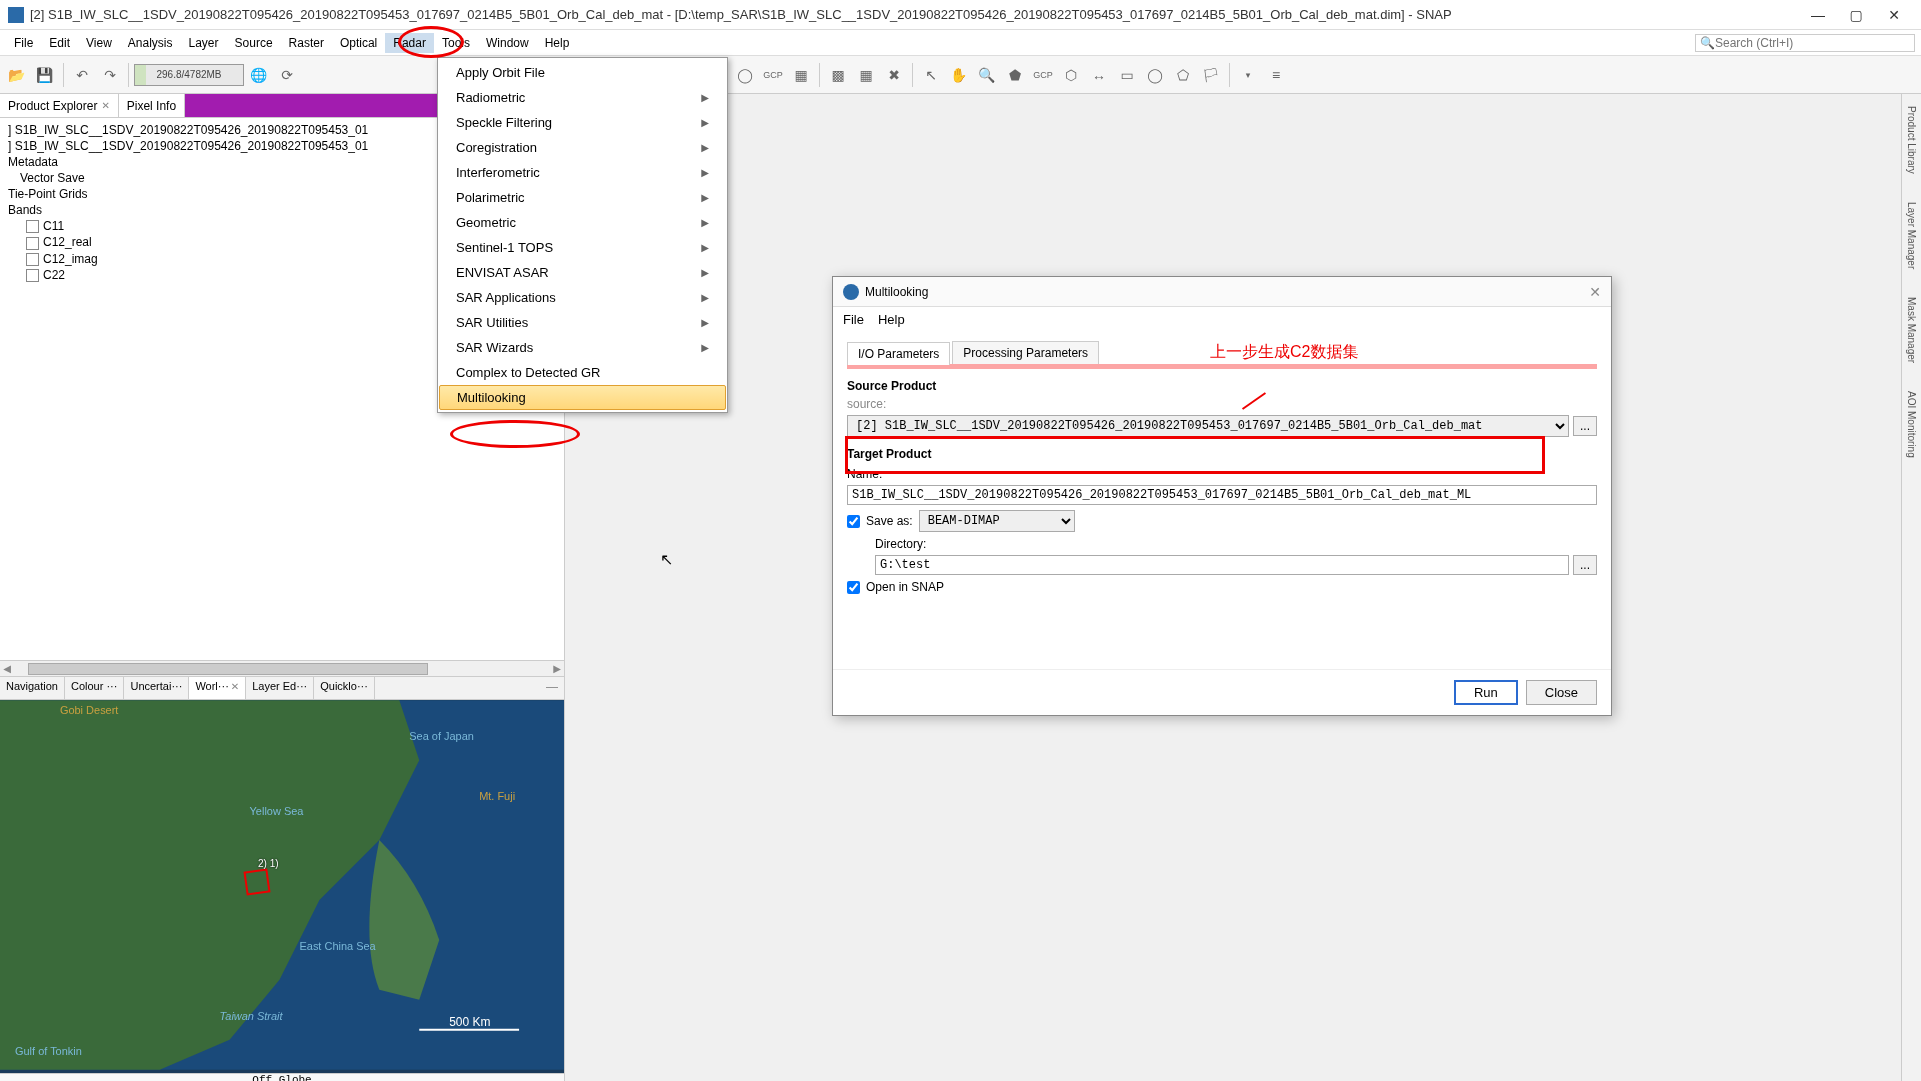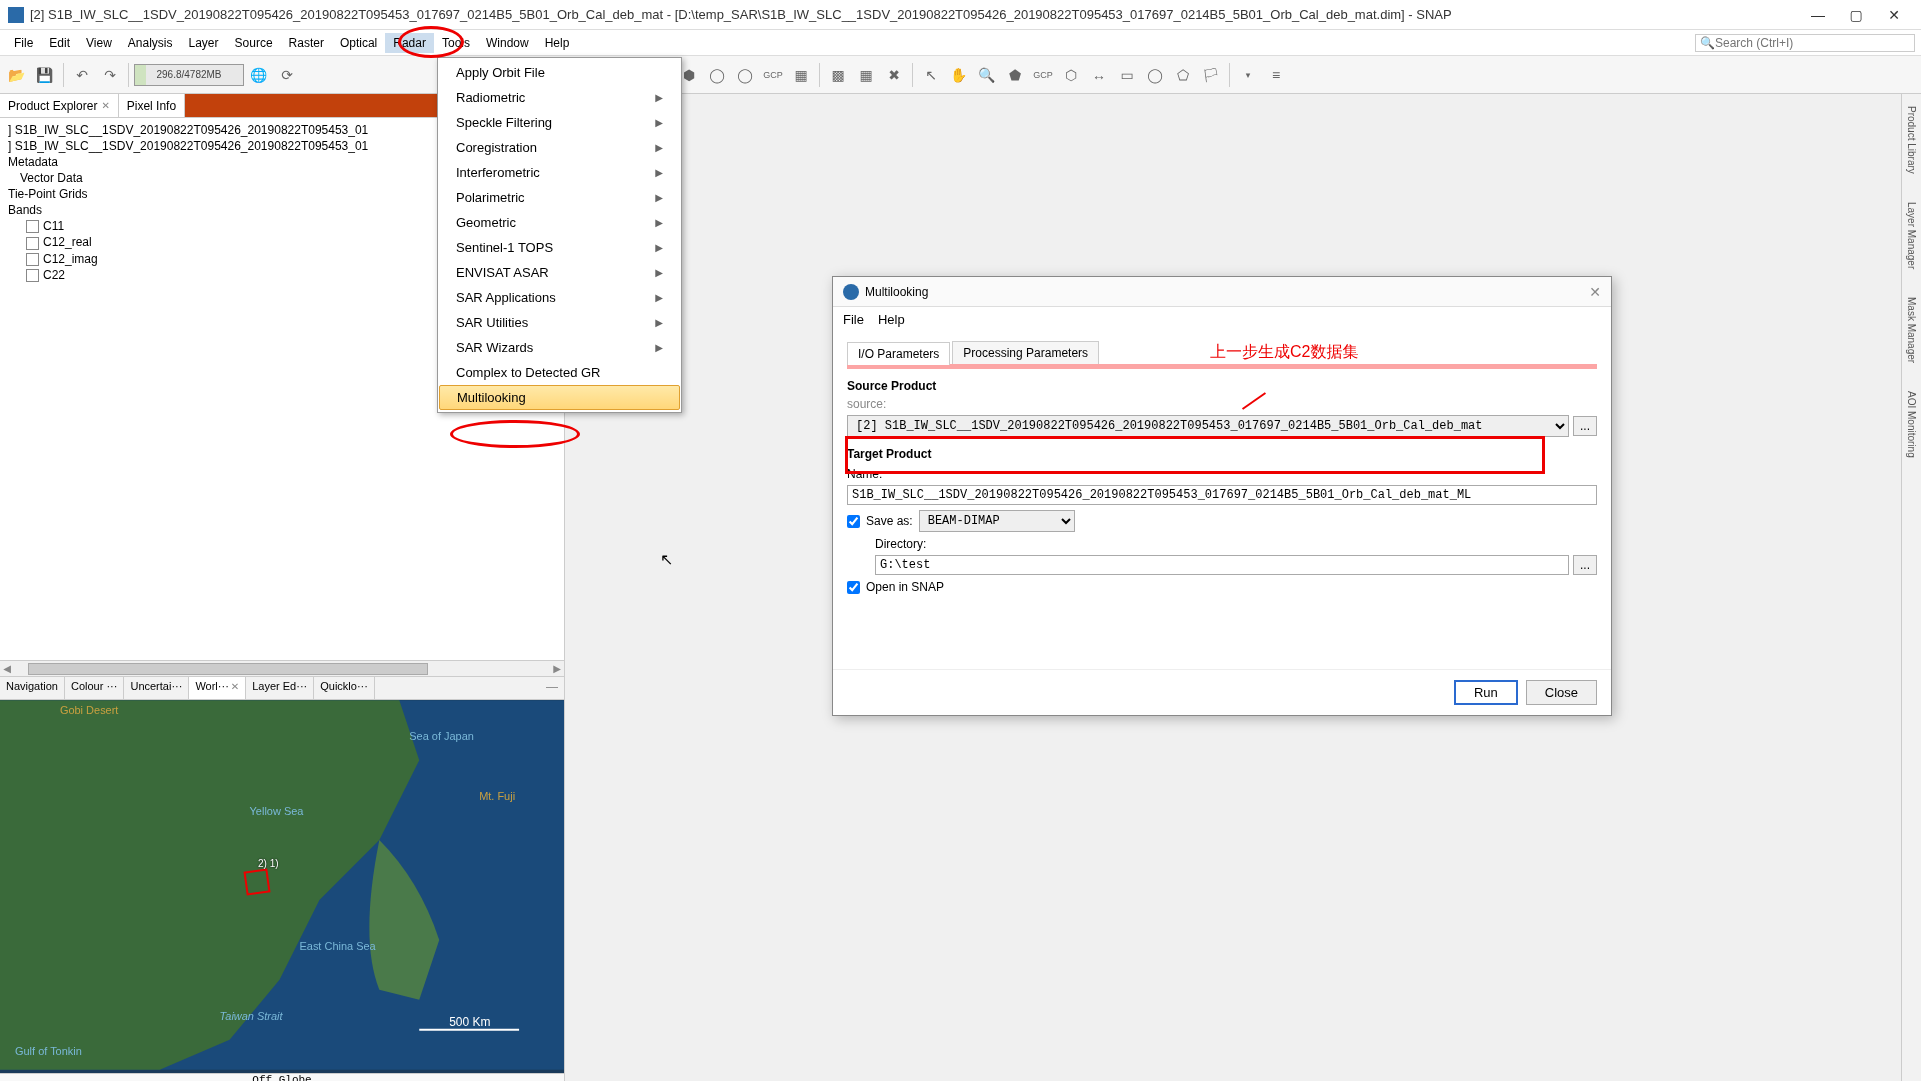--- a/index.html
+++ b/index.html
@@ -12,21 +12,21 @@
 .menubar .menu-item { padding: 3px 8px; cursor: default; }
 .menubar .menu-item.open { background: #cde; }
 .menubar .search-box { margin-left: auto; display: flex; align-items: center; border: 1px solid #ccc; padding: 1px 4px; width: 220px; }
 .menubar .search-box input { border: none; outline: none; font-size: 12px; width: 180px; }
 .toolbar { height: 38px; background: #f6f6f6; display: flex; align-items: center; padding: 0 4px; gap: 2px; border-bottom: 1px solid #ccc; }
 .toolbar .tb-btn { width: 26px; height: 26px; display: inline-flex; align-items: center; justify-content: center; border: 1px solid transparent; border-radius: 2px; color: #666; font-size: 14px; }
 .toolbar .sep { width: 1px; height: 24px; background: #ccc; margin: 0 3px; }
 .toolbar .mem { background: linear-gradient(90deg,#cfe3c0 0%,#cfe3c0 10%,#e8e8e8 10%); border: 1px solid #999; width: 110px; height: 22px; font-size: 10px; display: flex; align-items: center; justify-content: center; color: #444; }
 .main { display: flex; height: 994px; }
 .left-panel { width: 565px; display: flex; flex-direction: column; border-right: 1px solid #ccc; background: #fff; }
-.tabs-top { height: 24px; display: flex; border-bottom: 1px solid #ccc; background: #c2410c; }
+.tabs-top { height: 24px; display: flex; border-bottom: 1px solid #ccc; background: #a21caf; }
 .tabs-top .tab { padding: 3px 8px; border-right: 1px solid #ccc; background: #fff; display: flex; align-items: center; gap: 4px; }
 .tabs-top .tab .x { font-size: 10px; color: #888; }
 .tree { flex: 1; overflow: auto; padding: 4px 8px; font-family: "Courier New", monospace; font-size: 12px; position: relative; }
 .tree .node { padding: 1px 0; white-space: nowrap; }
 .tree .band-icon { display: inline-block; width: 13px; height: 13px; background: #fff; border: 1px solid #888; margin-right: 4px; vertical-align: middle; }
 .scrollbar-h { height: 16px; background: #f0f0f0; border-top: 1px solid #ccc; display: flex; align-items: center; }
 .scrollbar-h .thumb { height: 12px; background: #ccc; border: 1px solid #aaa; width: 400px; margin-left: 14px; }
 .scrollbar-h .arr { width: 14px; text-align: center; color: #888; font-size: 10px; }
 .lower-tabs { height: 24px; display: flex; background: #f2f2f2; border-top: 1px solid #ccc; border-bottom: 1px solid #ccc; }
 .lower-tabs .tab { padding: 3px 6px; border-right: 1px solid #ccc; font-size: 11px; }
@@ -34,21 +34,21 @@
 .lower-tabs .tab .x { font-size: 10px; color: #888; margin-left: 2px; }
 .lower-tabs .collapse { margin-left: auto; padding: 3px 6px; color: #888; }
 .world-map { flex: 0 0 388px; background: #1a3a5a; position: relative; overflow: hidden; }
 .world-map svg { width: 100%; height: 370px; }
 .map-status { height: 18px; background: #f8f8f8; text-align: center; font-size: 11px; font-family: "Courier New", monospace; border-top: 1px solid #ccc; }
 .center-panel { flex: 1; background: #f0f0f0; position: relative; }
 .right-sidebar { width: 20px; background: #f2f2f2; border-left: 1px solid #ccc; display: flex; flex-direction: column; align-items: center; padding-top: 8px; gap: 20px; }
 .right-sidebar .side-tab { writing-mode: vertical-rl; font-size: 10px; color: #555; padding: 4px 2px; }
 
 
-.dropdown { position: absolute; top: 57px; left: 437px; width: 245px; background: #fff; border: 1px solid #999; box-shadow: 2px 2px 6px rgba(0,0,0,0.3); z-index: 100; padding: 2px 0; }
+.dropdown { position: absolute; top: 57px; left: 437px; width: 291px; background: #fff; border: 1px solid #999; box-shadow: 2px 2px 6px rgba(0,0,0,0.3); z-index: 100; padding: 2px 0; }
 .dropdown .dd-item { padding: 5px 18px; display: flex; align-items: center; justify-content: space-between; font-size: 13px; }
 .dropdown .dd-item .arrow { color: #666; font-size: 10px; }
 .dropdown .dd-item.highlighted { background: linear-gradient(#ffe9a8,#ffd77a); border: 1px solid #e0a030; margin: 0 1px; padding: 4px 17px; border-radius: 2px; }
 
 
 .dialog { position: absolute; top: 276px; left: 832px; width: 780px; background: #fff; border: 1px solid #888; box-shadow: 3px 3px 12px rgba(0,0,0,0.25); z-index: 200; }
 .dialog .d-title { height: 30px; display: flex; align-items: center; padding: 0 10px; border-bottom: 1px solid #ddd; background: #fafafa; }
 .dialog .d-title .d-icon { width: 16px; height: 16px; background: #2a6aa8; border-radius: 8px; margin-right: 6px; }
 .dialog .d-title .d-close { margin-left: auto; color: #888; font-size: 14px; }
 .dialog .d-menubar { height: 24px; display: flex; align-items: center; padding: 0 10px; gap: 14px; font-size: 13px; }
@@ -169,21 +169,21 @@
           <span class="x">✕</span>
         </div>
       <div class="tab">
           <span>Pixel Info</span>
         </div>
     </div>
     <div class="tree">
       <div class="node">] <span>S1B_IW_SLC__1SDV_20190822T095426_20190822T095453_01</span></div>
       <div class="node">] <span>S1B_IW_SLC__1SDV_20190822T095426_20190822T095453_01</span></div>
       <div class="node"><span>Metadata</span></div>
-      <div class="node" style="padding-left:12px"><span>Vector Data</span></div>
+      <div class="node" style="padding-left:12px"><span>Vector Save</span></div>
       <div class="node"><span>Tie-Point Grids</span></div>
       <div class="node"><span>Bands</span></div>
       <div class="node" style="padding-left:18px"><span class="band-icon"></span><span>C11</span></div>
       <div class="node" style="padding-left:18px"><span class="band-icon"></span><span>C12_real</span></div>
       <div class="node" style="padding-left:18px"><span class="band-icon"></span><span>C12_imag</span></div>
       <div class="node" style="padding-left:18px"><span class="band-icon"></span><span>C22</span></div>
     </div>
     <div class="scrollbar-h">
       <div class="arr">◀</div>
       <div class="thumb"></div>

